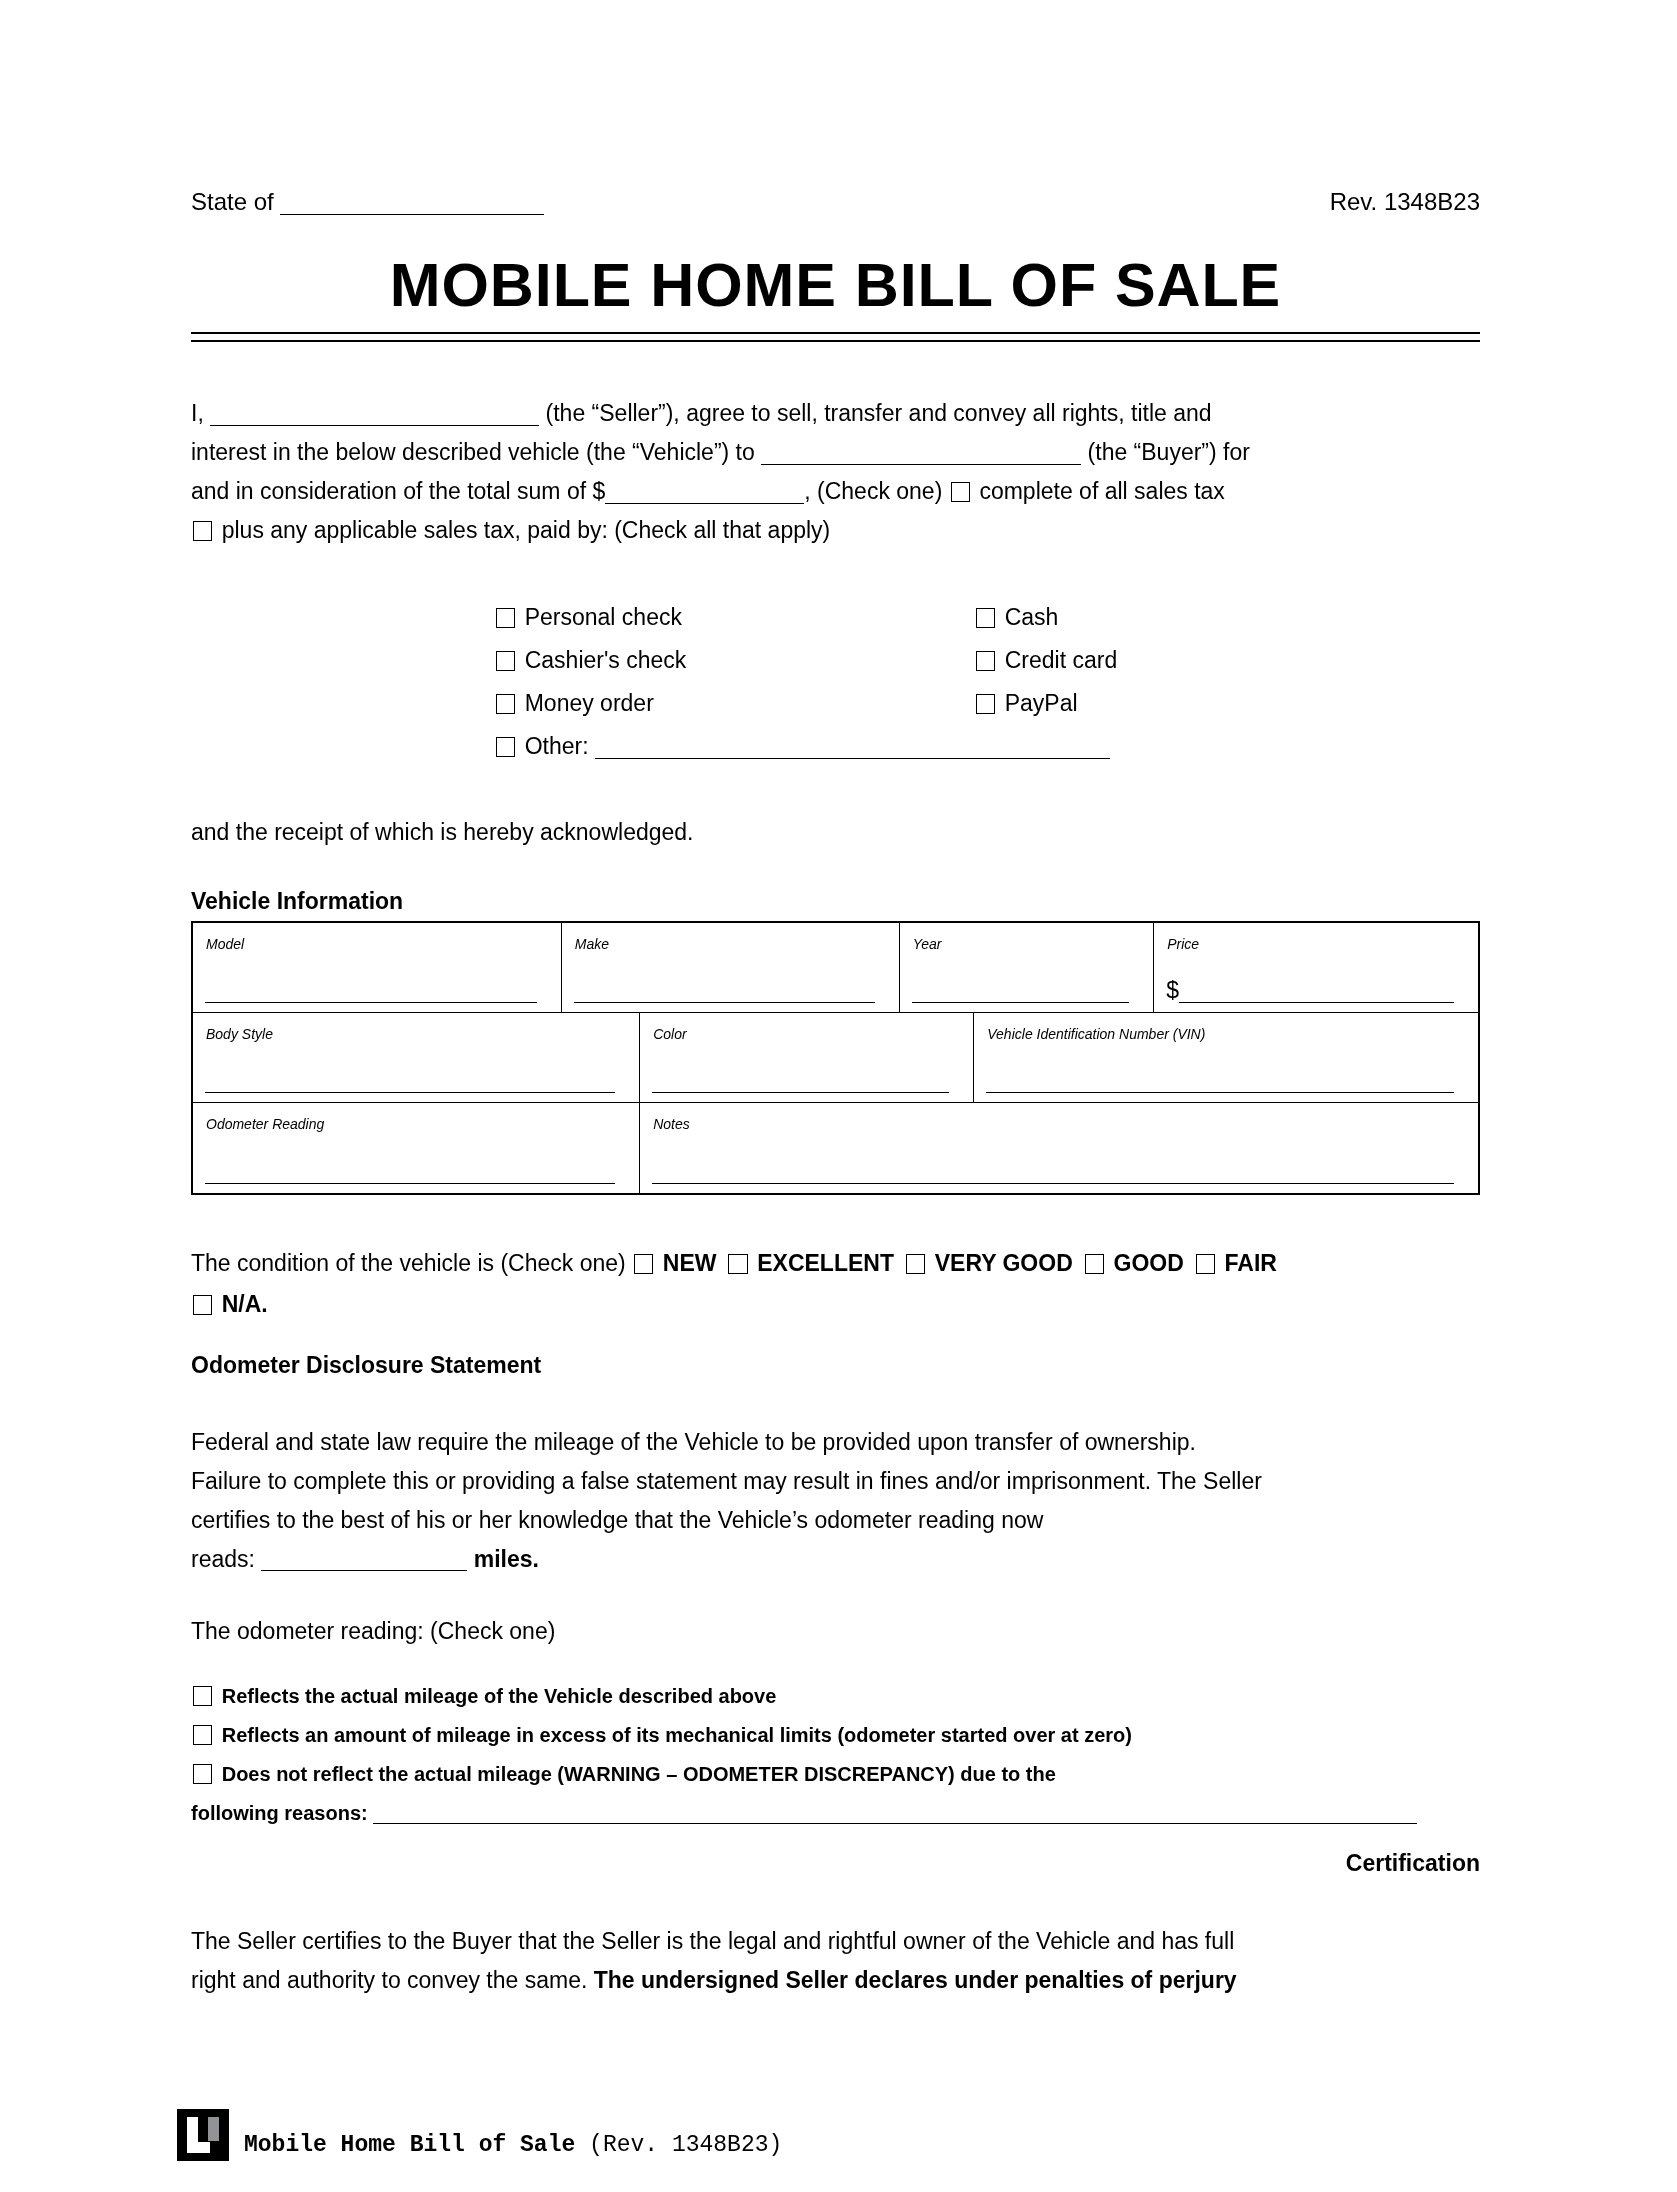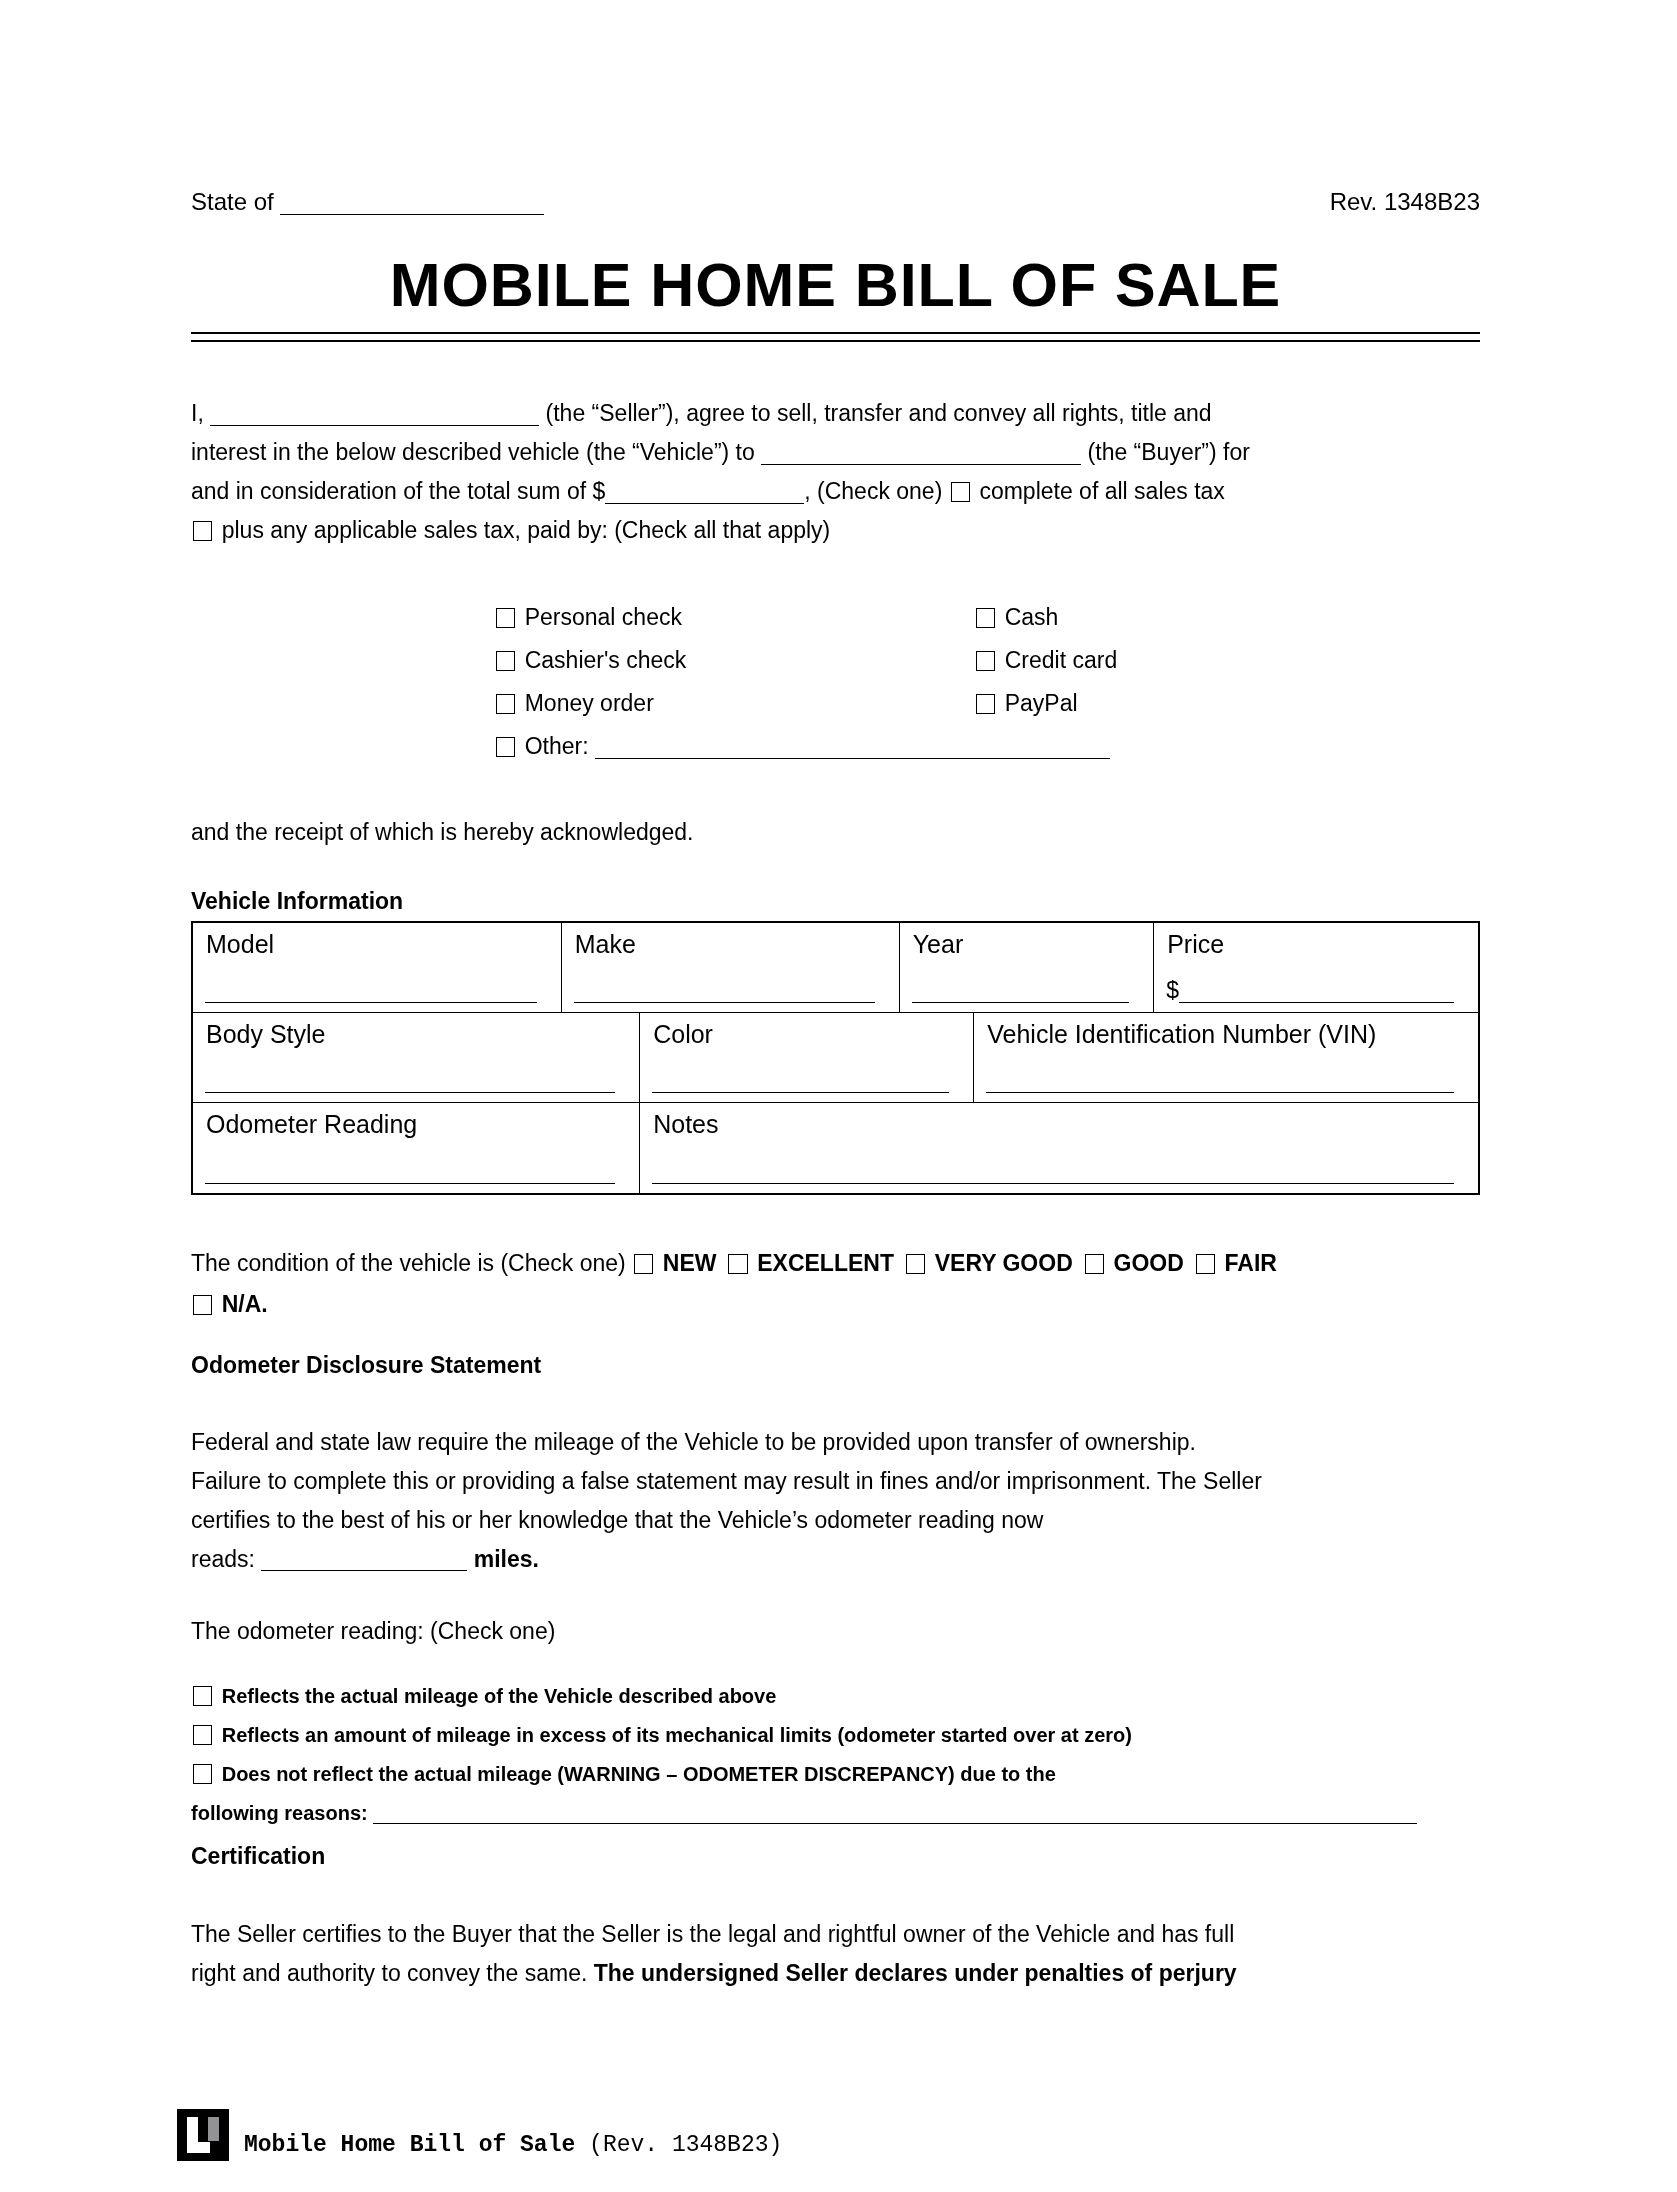--- a/index.html
+++ b/index.html
@@ -40,35 +40,35 @@
   .vi-heading { margin-top:35px; }
 
   .vtable { margin-top:5.6px; border:2.8px solid #000; width:1289px; }
   .vrow { display:grid; height:90px; border-bottom:1.9px solid #000; }
   .vrow:last-child { border-bottom:none; }
   .vrow-1 { grid-template-columns:28.7% 26.3% 19.8% 25.2%; }
   .vrow-2 { grid-template-columns:34.8% 26.0% 39.2%; }
   .vrow-3 { grid-template-columns:34.8% 65.2%; }
   .vcell { display:flex; flex-direction:column; justify-content:space-between; border-right:1.9px solid #000; padding:9.3px 0 8.3px; }
   .vcell:last-child { border-right:none; }
-  .vlabel { font-size:25px; line-height:24px; padding:0 13px; }
+  .vlabel { font-size:14px; line-height:24px; padding:0 13px;font-style:italic; }
   .vline { border-bottom:1.9px solid #000; margin:0 24px 0 12px; height:0; }
   .vprice { display:flex; align-items:flex-end; margin:0 24px 0 12px; font-size:23px; }
   .vprice .dollar { line-height:25px; }
   .vprice .pline { flex:1; border-bottom:1.9px solid #000; height:25px; }
 
   .condition { margin-top:48px; line-height:41px; }
   .copt { margin-right:3.7px; white-space:nowrap; }
 
   .odo-heading { margin-top:26px; }
   .odo-para { margin-top:44px; }
   .odo-instr { margin-top:33px; }
   .odo-opts { margin-top:26px; font-size:20px; line-height:39px; font-weight:bold; }
 
-  .cert-heading { margin-top:9px; }
+  .cert-heading { margin-top:16px;text-align:right; }
   .cert-para { margin-top:45px; }
 
   .footer { position:absolute; left:177px; bottom:32px; display:flex; align-items:flex-end;font-family:Liberation Mono, monospace; }
   .logo { position:relative; width:52px; height:52px; background:#000; margin-right:15px; }
   .logo-v { position:absolute; left:10.2px; top:8.3px; width:11px; height:35px; background:#fff; }
   .logo-h { position:absolute; left:10.2px; bottom:8.3px; width:23px; height:11px; background:#fff; }
   .logo-g { position:absolute; right:10.2px; top:8.3px; width:11px; height:24px; background:#919396; }
   .footer-text { font-size:23px; line-height:28px; padding-bottom:1.9px; }
 </style>
 </head>

